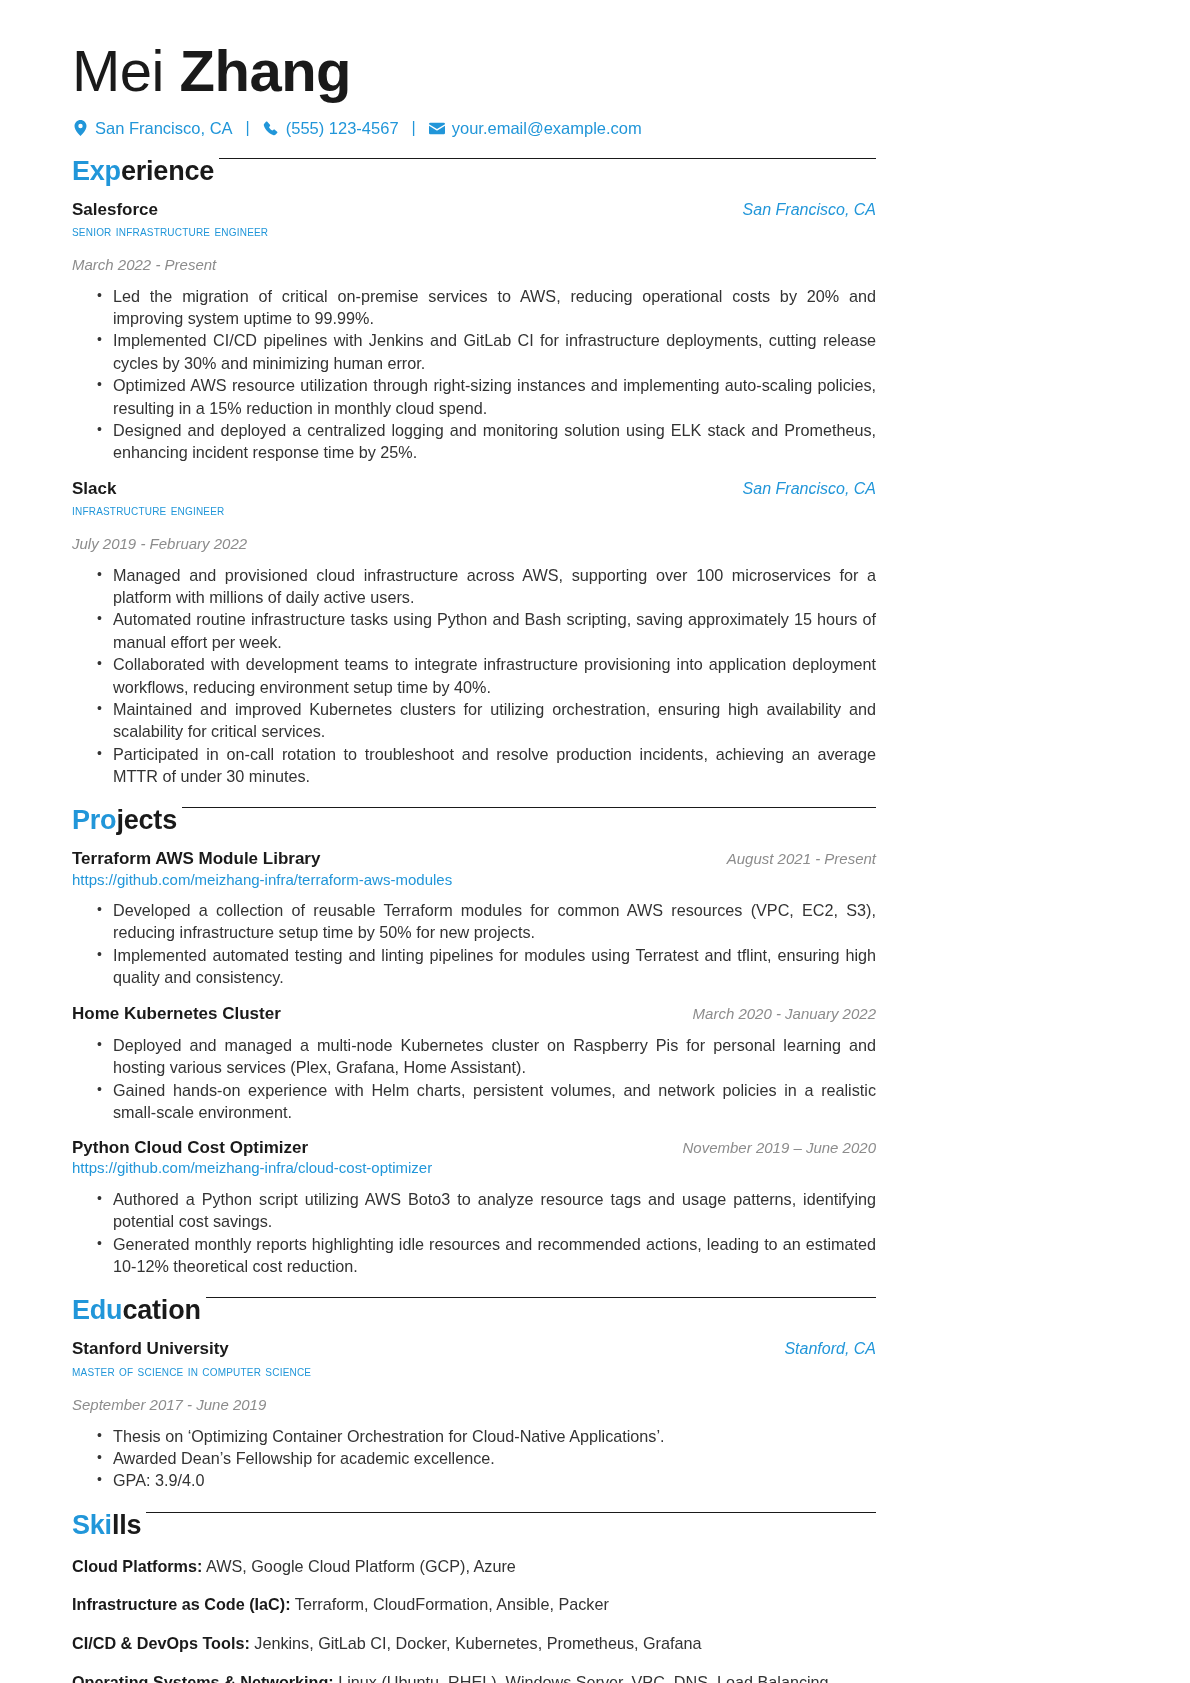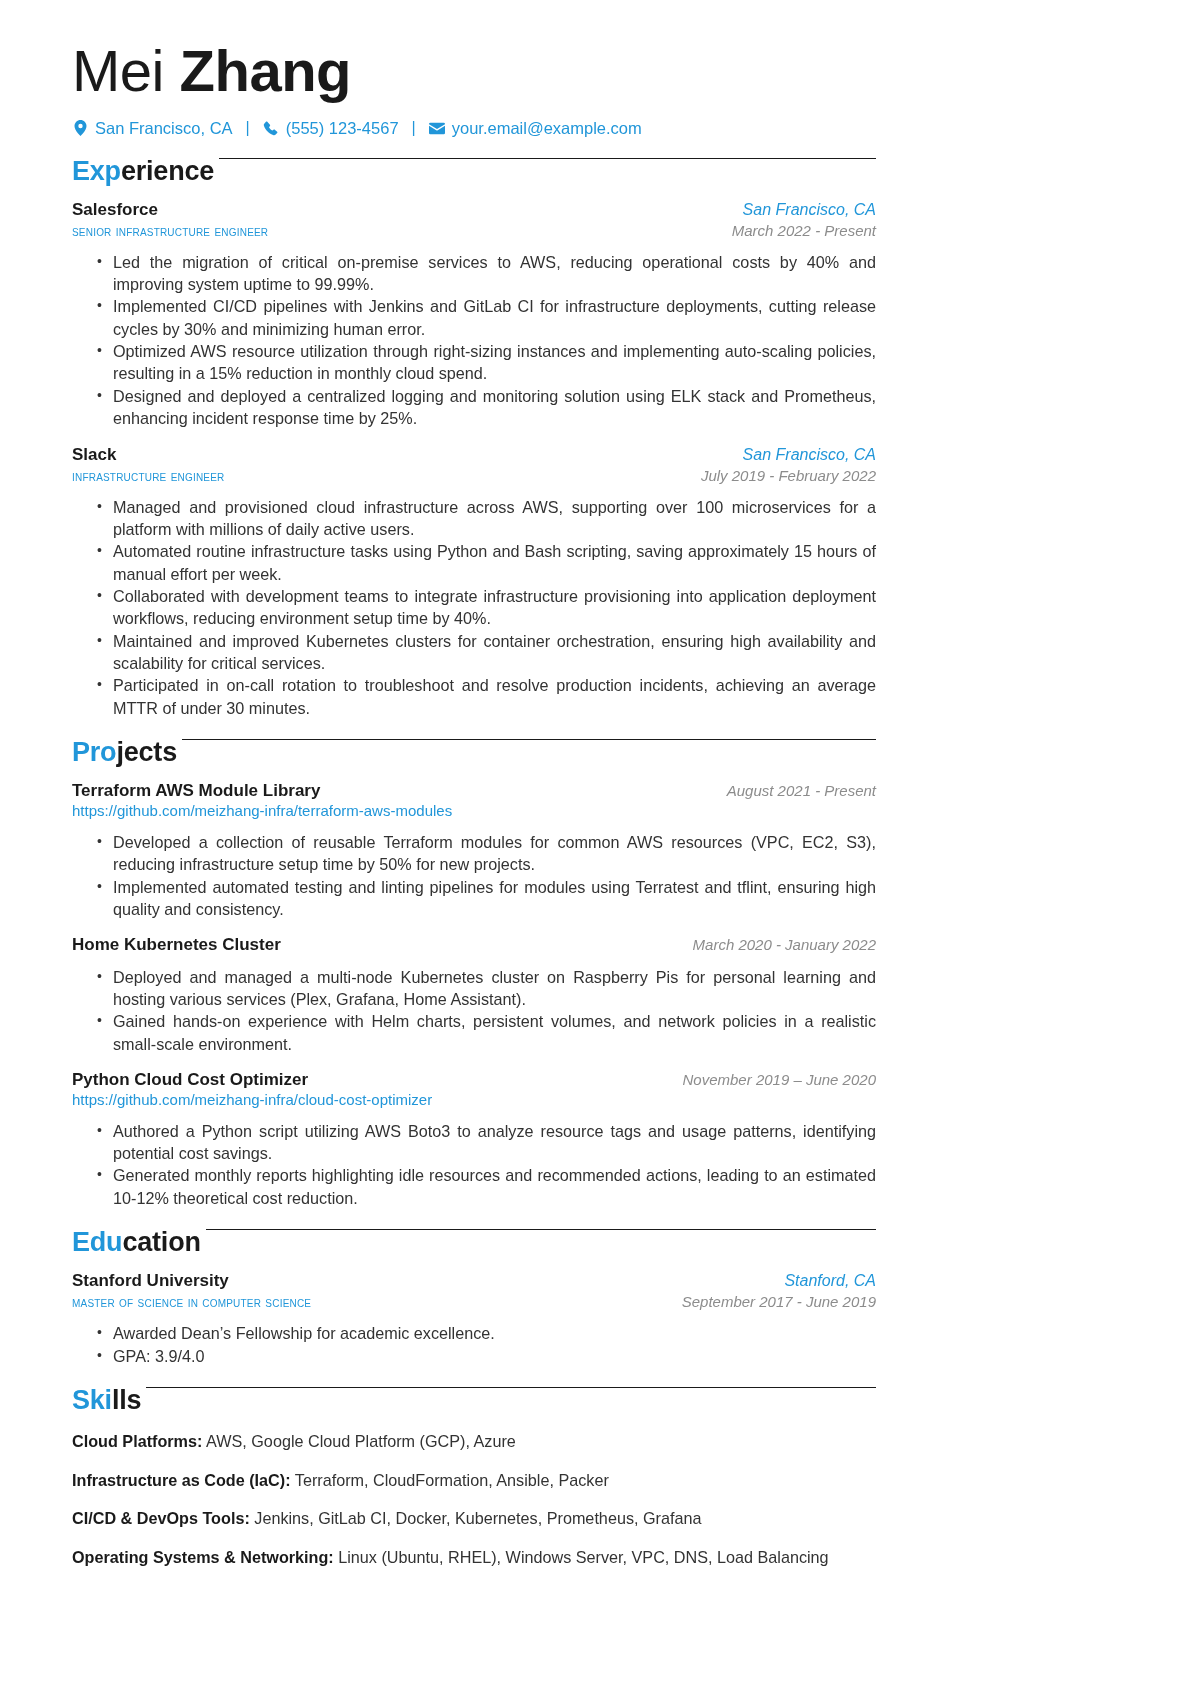--- a/index.html
+++ b/index.html
@@ -109,20 +109,21 @@
     color: #2196d9;
     white-space: nowrap;
     line-height: 1.25;
   }
   .entry-sub {
     display: flex;
     justify-content: space-between;
     align-items: baseline;
     gap: 16px;
     margin-top: 2px;
+    flex-direction: column;
   }
   .entry-role {
     font-size: 14.5px;
     color: #2196d9;
     font-variant: small-caps;
     text-transform: lowercase;
     letter-spacing: 0.2px;
     line-height: 1.25;
   }
   .entry-date {
@@ -237,41 +238,41 @@
     <div class="entry">
       <div class="entry-top">
         <div class="entry-title">Salesforce</div>
         <div class="entry-loc">San Francisco, CA</div>
       </div>
       <div class="entry-sub">
         <div class="entry-role">Senior Infrastructure Engineer</div>
         <div class="entry-date">March 2022 - Present</div>
       </div>
       <ul class="bullets">
-        <li>Led the migration of critical on-premise services to AWS, reducing operational costs by 40% and improving system uptime to 99.99%.</li>
+        <li>Led the migration of critical on-premise services to AWS, reducing operational costs by 20% and improving system uptime to 99.99%.</li>
         <li>Implemented CI/CD pipelines with Jenkins and GitLab CI for infrastructure deployments, cutting release cycles by 30% and minimizing human error.</li>
         <li>Optimized AWS resource utilization through right-sizing instances and implementing auto-scaling policies, resulting in a 15% reduction in monthly cloud spend.</li>
         <li>Designed and deployed a centralized logging and monitoring solution using ELK stack and Prometheus, enhancing incident response time by 25%.</li>
       </ul>
     </div>
 
     <div class="entry">
       <div class="entry-top">
         <div class="entry-title">Slack</div>
         <div class="entry-loc">San Francisco, CA</div>
       </div>
       <div class="entry-sub">
         <div class="entry-role">Infrastructure Engineer</div>
         <div class="entry-date">July 2019 - February 2022</div>
       </div>
       <ul class="bullets">
         <li>Managed and provisioned cloud infrastructure across AWS, supporting over 100 microservices for a platform with millions of daily active users.</li>
         <li>Automated routine infrastructure tasks using Python and Bash scripting, saving approximately 15 hours of manual effort per week.</li>
         <li>Collaborated with development teams to integrate infrastructure provisioning into application deployment workflows, reducing environment setup time by 40%.</li>
-        <li>Maintained and improved Kubernetes clusters for container orchestration, ensuring high availability and scalability for critical services.</li>
+        <li>Maintained and improved Kubernetes clusters for utilizing orchestration, ensuring high availability and scalability for critical services.</li>
         <li>Participated in on-call rotation to troubleshoot and resolve production incidents, achieving an average MTTR of under 30 minutes.</li>
       </ul>
     </div>
   </div>
 
   <div class="section">
     <div class="section-head">
       <div class="section-title"><span class="hl">Pro</span><span>jects</span></div>
       <div class="section-rule"></div>
     </div>
@@ -321,20 +322,21 @@
     <div class="entry">
       <div class="entry-top">
         <div class="entry-title">Stanford University</div>
         <div class="entry-loc">Stanford, CA</div>
       </div>
       <div class="entry-sub">
         <div class="entry-role">Master of Science in Computer Science</div>
         <div class="entry-date">September 2017 - June 2019</div>
       </div>
       <ul class="bullets">
+        <li>Thesis on ‘Optimizing Container Orchestration for Cloud-Native Applications’.</li>
         <li>Awarded Dean’s Fellowship for academic excellence.</li>
         <li>GPA: 3.9/4.0</li>
       </ul>
     </div>
   </div>
 
   <div class="section">
     <div class="section-head">
       <div class="section-title"><span class="hl">Ski</span><span>lls</span></div>
       <div class="section-rule"></div>

